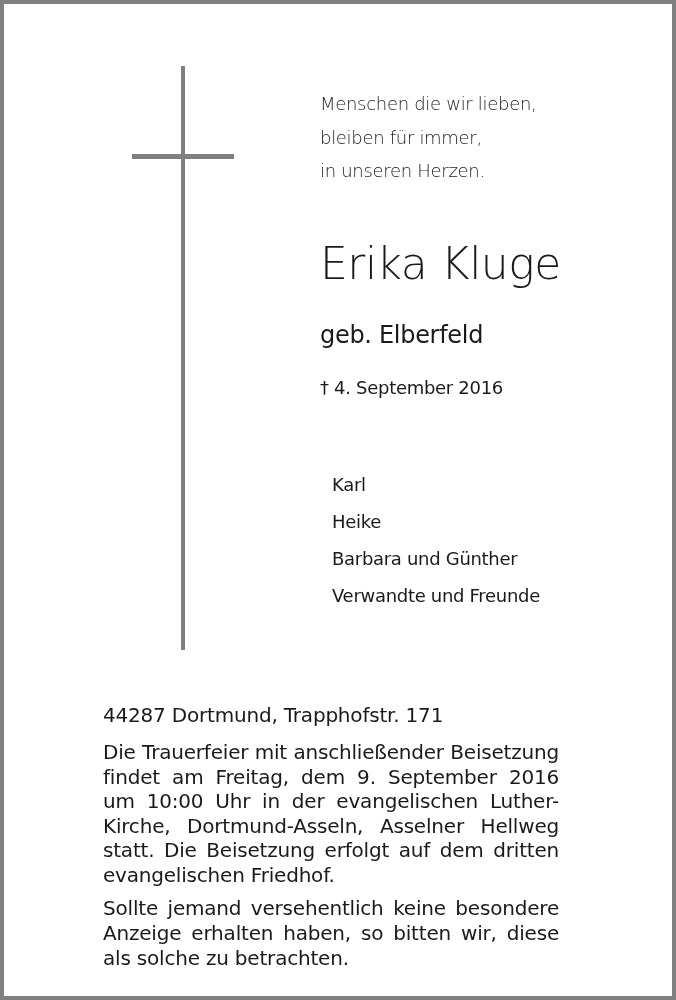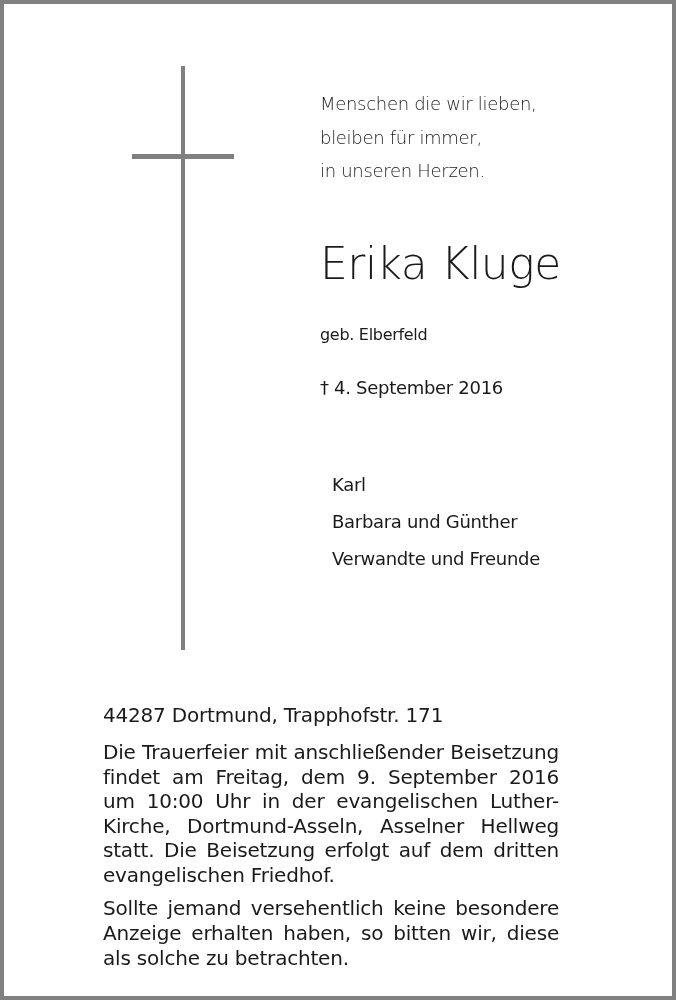--- a/index.html
+++ b/index.html
@@ -6,21 +6,21 @@
   body { width:676px; height:1000px; position:relative; overflow:hidden;
          font-family:"DejaVu Sans", "Liberation Sans", sans-serif; color:#1a1a1a; }
   .frame { position:absolute; left:0; top:0; width:668px; height:992px;
            border:4px solid #808080; border-right-width:5px; border-bottom-width:5px; background:#fff; }
   .cross-v { position:absolute; left:177px; top:62px; width:4px; height:584px; background:#808080; }
   .cross-h { position:absolute; left:128px; top:150px; width:102px; height:5px; background:#808080; }
   .col { position:absolute; left:320px; }
   .verse { top:64px; font-size:18px; line-height:33.5px; font-weight:300; letter-spacing:-0.3px;margin-top:23px; }
   .verse div { white-space:nowrap; }
   .name { top:234px; font-size:44px; line-height:60px; font-weight:300; letter-spacing:-0.5px; white-space:nowrap; }
-  .maiden { top:322px; font-size:16px; line-height:26px; letter-spacing:-0.3px; }
+  .maiden { top:322px; font-size:24px; line-height:26px; letter-spacing:-0.3px; }
   .dates { top:371px; font-size:18px; line-height:33px; letter-spacing:-0.3px; }
   .dates div { white-space:nowrap; }
   .family { top:466px; font-size:18px; line-height:37px; letter-spacing:-0.3px; }
   .family div { white-space:nowrap;margin-left:12px; }
   .bottom { position:absolute; left:103px; width:456px; font-size:20px; letter-spacing:-0.2px; }
   .address { top:703px; line-height:24px; white-space:nowrap; }
   .para1 { top:740px; line-height:24.5px; text-align:justify; }
   .para2 { top:876px; line-height:25px; text-align:justify;margin-top:20px; }
 </style>
 </head>
@@ -39,19 +39,20 @@
 
 <div class="col name">Erika Kluge</div>
 <div class="col maiden">geb. Elberfeld</div>
 
 <div class="col dates">
   <div>† 4. September 2016</div>
 </div>
 
 <div class="col family">
   <div>Karl</div>
+  <div>Heike</div>
   <div>Barbara und Günther</div>
   <div>Verwandte und Freunde</div>
 </div>
 
 <div class="bottom address">44287 Dortmund, Trapphofstr. 171</div>
 <div class="bottom para1">Die Trauerfeier mit anschließender Beisetzung findet am Freitag, dem 9. September 2016 um 10:00 Uhr in der evangelischen Luther-Kirche, Dortmund-Asseln, Asselner Hellweg statt. Die Beisetzung erfolgt auf dem dritten evangelischen Friedhof.</div>
 <div class="bottom para2">Sollte jemand versehentlich keine besondere Anzeige erhalten haben, so bitten wir, diese als solche zu betrachten.</div>
 
 </body></html>

